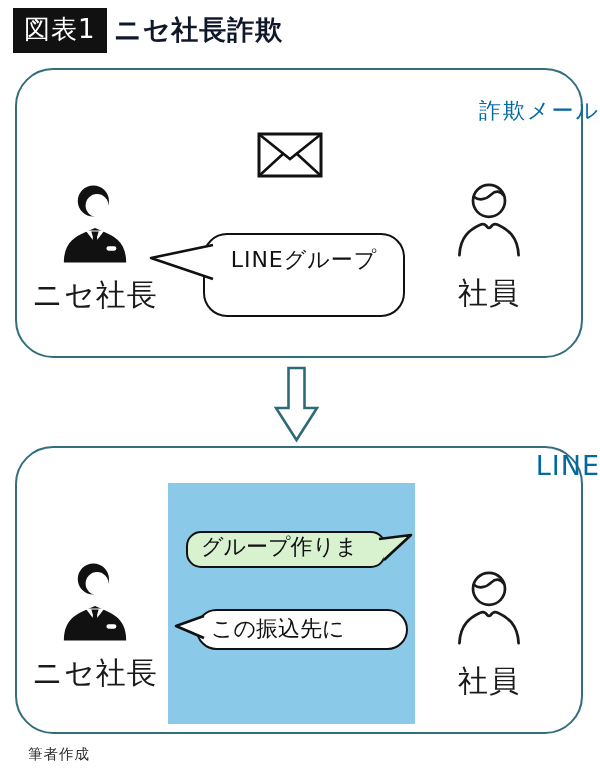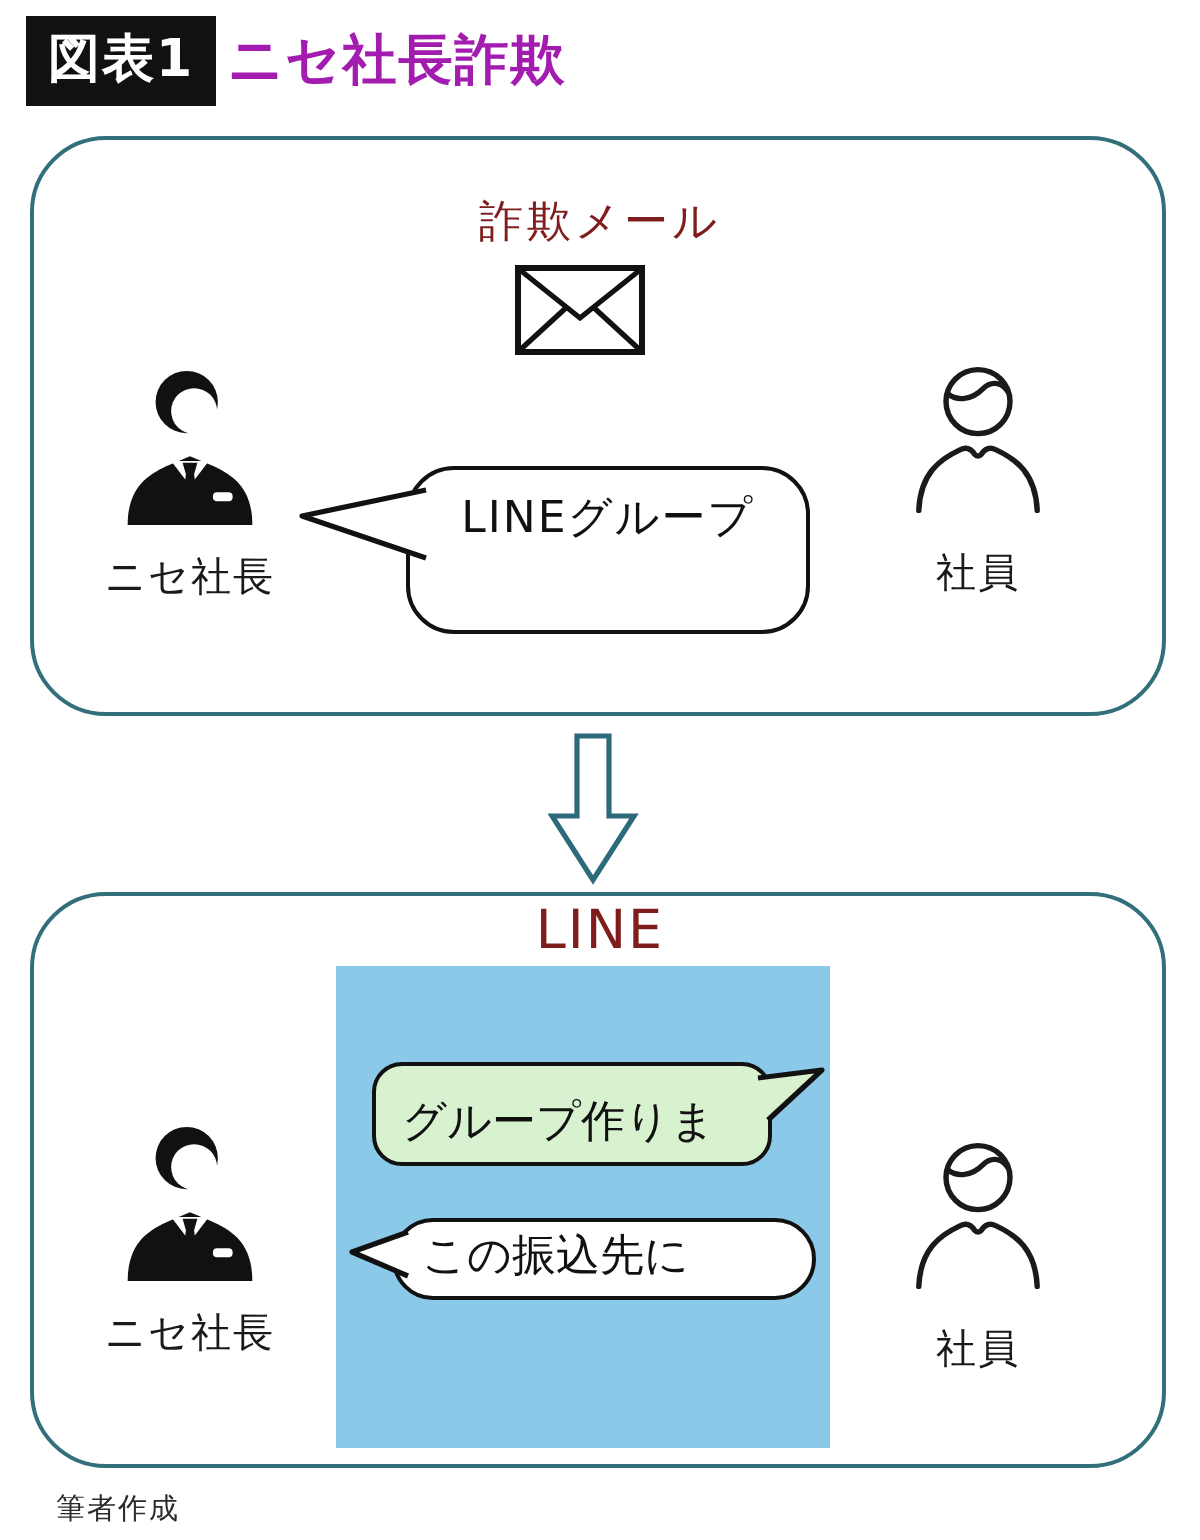--- a/index.html
+++ b/index.html
@@ -7,46 +7,46 @@
   .canvas {
     position: relative; width: 600px; height: 770px;
     background: #ffffff; overflow: hidden;
     font-family: "DejaVu Sans", "Liberation Sans", sans-serif;
     color: #111;
   }
   
   .badge {
     position: absolute; left: 13px; top: 8px;
     background: #111; color: #fff;
-    font-size: 26px; font-weight: bold;
+    font-size: 26px; font-weight: normal;
     padding: 4px 11px 6px 11px; letter-spacing: 1px;
   }
   .page-title {
     position: absolute; left: 114px; top: 12px;
-    font-size: 27px; font-weight: bold; color: #a21caf; letter-spacing: 1px;
+    font-size: 27px; font-weight: bold; color: #0f172a; letter-spacing: 1px;
   }
   
   .panel {
     position: absolute; left: 15px; width: 568px;
     border: 2.5px solid #336F7B; border-radius: 38px; background: #fff;
   }
   .panel-1 { top: 68px; height: 290px; }
   .panel-2 { top: 446px; height: 288px; }
   .section-label {
-    position: absolute; left: 0; right: 0; text-align: center;
-    color: #7f1d1d; font-weight: 500;
+    position: absolute; left: 0; right: 0; text-align: right;
+    color: #0369a1; font-weight: 500;
   }
   .label-mail { top: 96px; font-size: 22px; letter-spacing: 2px; }
   .label-line { top: 450px; font-size: 27px; letter-spacing: 1px; }
   
   .actor {
     position: absolute; width: 118px;
     display: flex; flex-direction: column; align-items: center;
   }
-  .actor-label { font-size: 20px; color: #1a1a1a; margin-top: 6px; letter-spacing: 1px; white-space: nowrap; }
+  .actor-label { font-size: 30px; color: #1a1a1a; margin-top: 6px; letter-spacing: 1px; white-space: nowrap; }
   .actor-boss-1     { left: 36px;  top: 183px; }
   .actor-employee-1 { left: 430px; top: 177px; }
   .actor-boss-2     { left: 36px;  top: 561px; }
   .actor-employee-2 { left: 430px; top: 565px; }
   
   .envelope { position: absolute; left: 257px; top: 132px; }
   
   .down-arrow { position: absolute; left: 274px; top: 366px; }
   
   .chat-area {
@@ -60,21 +60,21 @@
   }
   .bubble .tail { position: absolute; display: block; line-height: 0; }
   .bubble-order {
     left: 203px; top: 201px; width: 202px; height: 84px;
     border-radius: 24px; text-align: center; padding-top: 9px;
     line-height: 31px; letter-spacing: 1px;
   }
   .bubble-green {
     left: 186px; top: 499px; width: 200px;
     background: #D8F1CF; border-radius: 15px;
-    padding: 15px 10px 5px 13px; line-height: 28px;
+    padding: 0 10px 5px 13px; line-height: 28px;
   }
   .bubble-white {
     left: 196px; top: 577px; width: 212px;
     border-radius: 27px; padding: 4px 8px 5px 13px; line-height: 28px;
   }
   .bubble-line { display: block; white-space: nowrap; }
   
   .credit {
     position: absolute; left: 15px; top: 745px;
     font-size: 14.5px; color: #2b2b2b; letter-spacing: 1px; margin-left: 13px;

